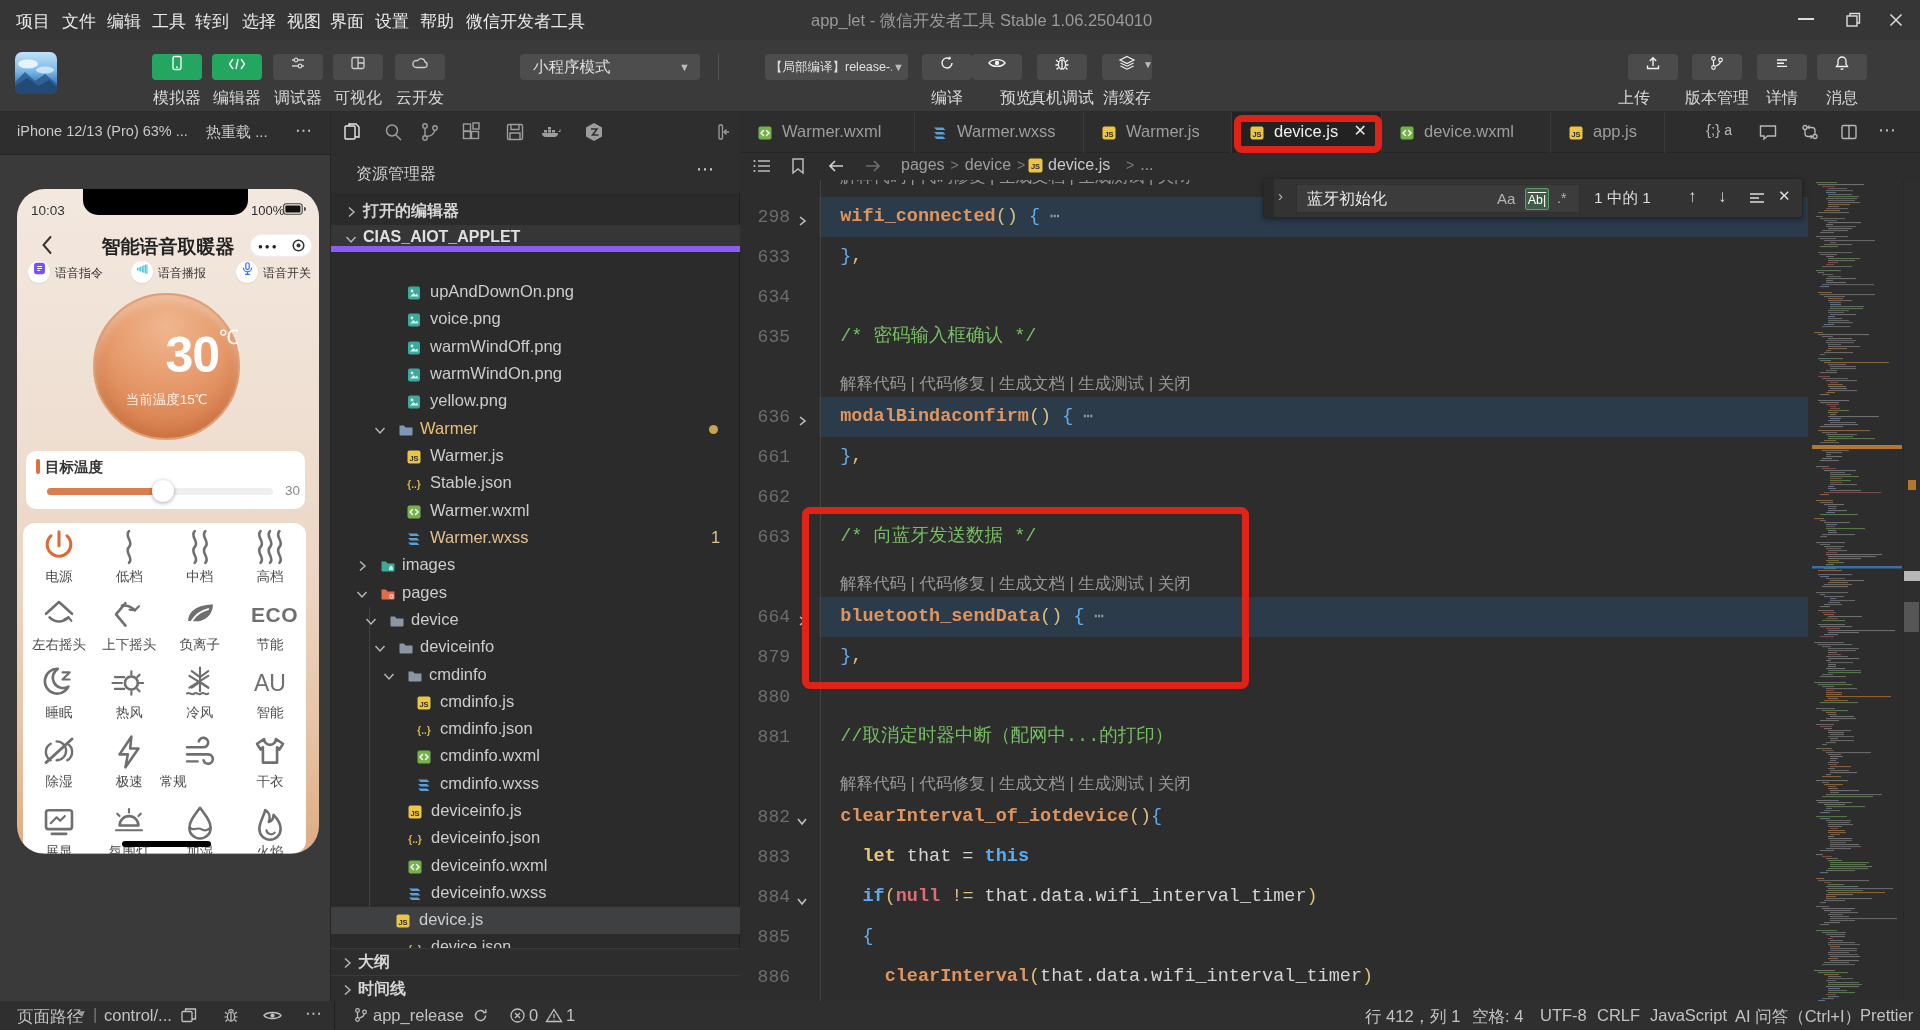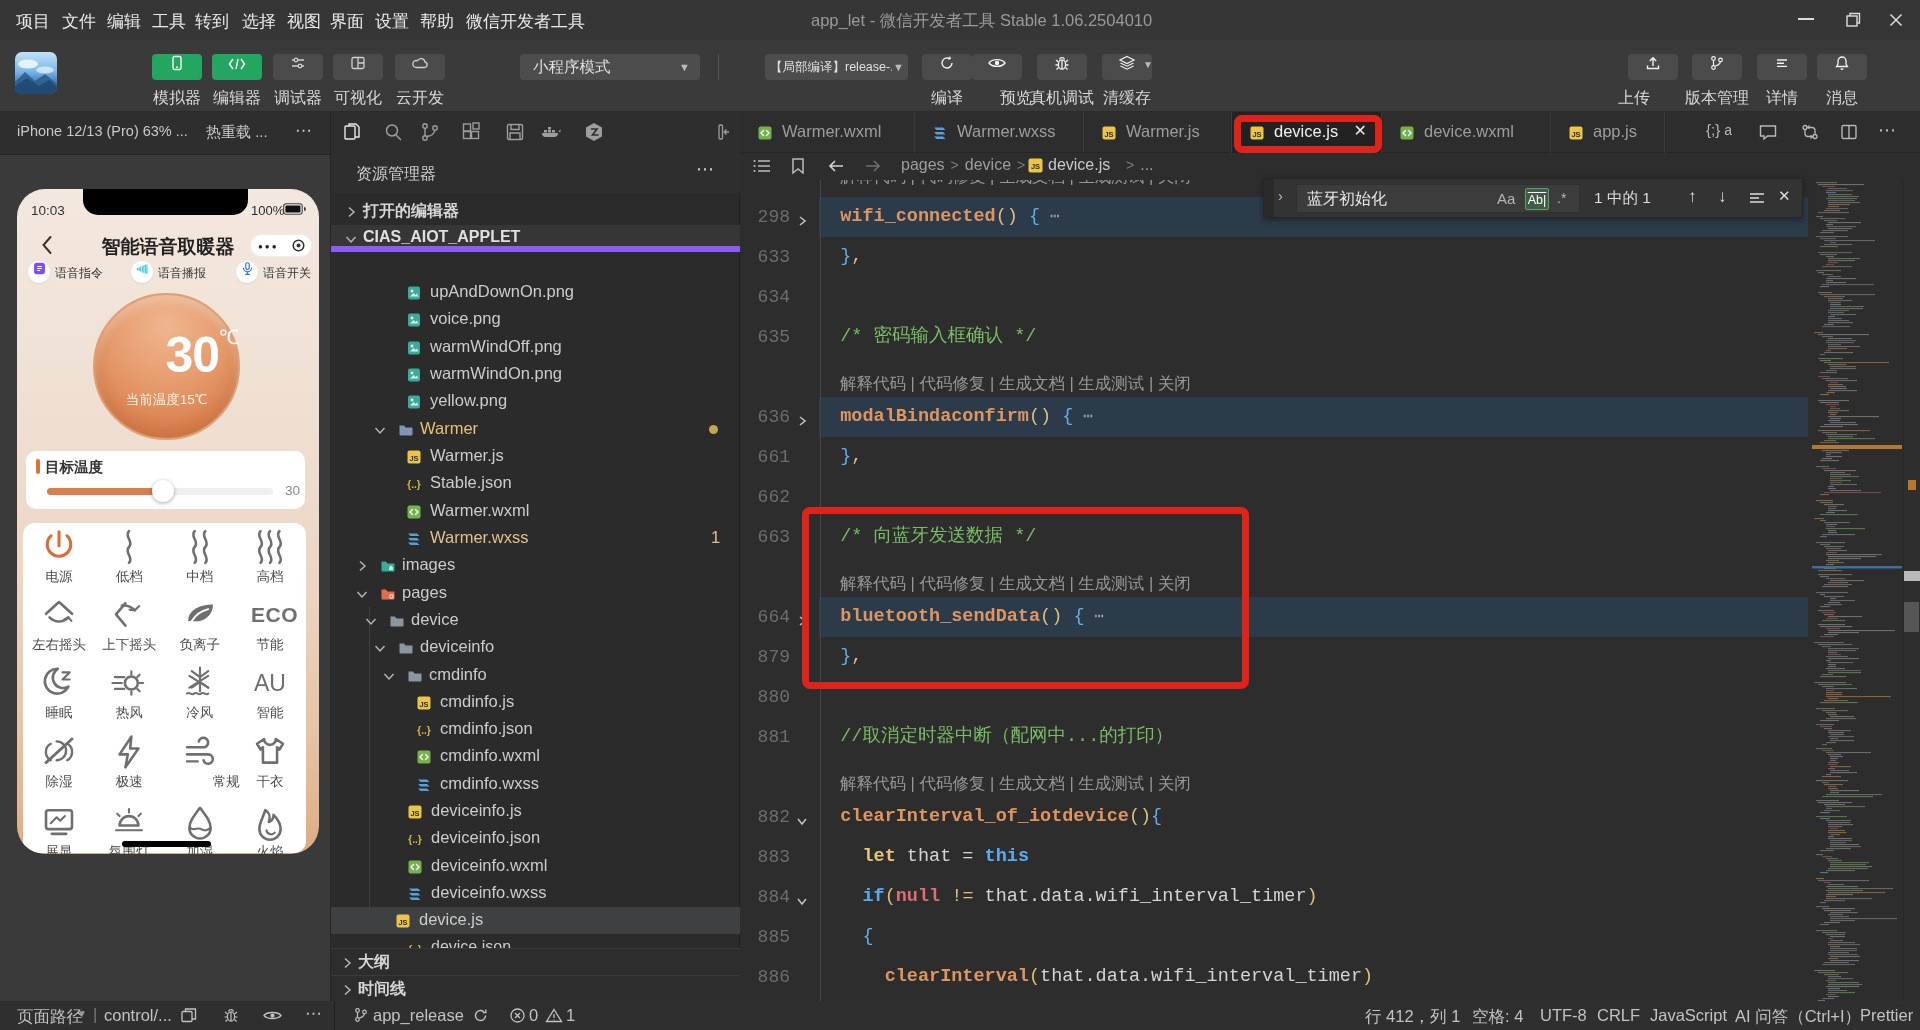--- a/index.html
+++ b/index.html
@@ -306,21 +306,21 @@
             </g>
           </svg></div>
 <div class="abs" style="left:66.3px;top:250px;width:80px;text-align:center;font-size:13.5px;color:#4a4a4a">极速</div>
 <div class="abs" style="left:157.7px;top:210px;width:38px;height:38px;text-align:center"><svg width="38" height="38" viewBox="0 0 38 38" fill="none" stroke="#6f6f6f" stroke-width="2.2" stroke-linecap="round" stroke-linejoin="round">
             <g transform="translate(19,19) scale(1.18) translate(-19,-19)">
               <path d="M8 15 h14 a4 4 0 1 0 -4-5"></path>
               <path d="M8 21 h18 a4 4 0 1 1 -4 5"></path>
               <path d="M8 27 h9" stroke-width="2"></path>
             </g>
           </svg></div>
-<div class="abs" style="left:136.7px;top:250px;width:80px;text-align:right;font-size:13.5px;color:#4a4a4a">常规</div>
+<div class="abs" style="left:136.7px;top:250px;width:80px;text-align:left;font-size:13.5px;color:#4a4a4a">常规</div>
 <div class="abs" style="left:228px;top:210px;width:38px;height:38px;text-align:center"><svg width="38" height="38" viewBox="0 0 38 38" fill="none" stroke="#6f6f6f" stroke-width="2.2" stroke-linecap="round" stroke-linejoin="round">
             <g transform="translate(19,19) scale(1.18) translate(-19,-19)">
               <path d="M14 8 a5 5 0 0 0 10 0 l6 4 -3 5 -2-2 v13 h-12 v-13 l-2 2 -3-5 z"></path>
             </g>
           </svg></div>
 <div class="abs" style="left:207px;top:250px;width:80px;text-align:center;font-size:13.5px;color:#4a4a4a">干衣</div>
 <div class="abs" style="left:17px;top:280px;width:38px;height:38px;text-align:center"><svg width="38" height="38" viewBox="0 0 38 38" fill="none" stroke="#6f6f6f" stroke-width="2.2" stroke-linecap="round" stroke-linejoin="round">
             <g transform="translate(19,19) scale(1.18) translate(-19,-19)">
               <rect x="8" y="9" width="22" height="16" rx="2"></rect>
               <path d="M12 20 l5-5 3 3 4-4" stroke-width="1.8"></path>

